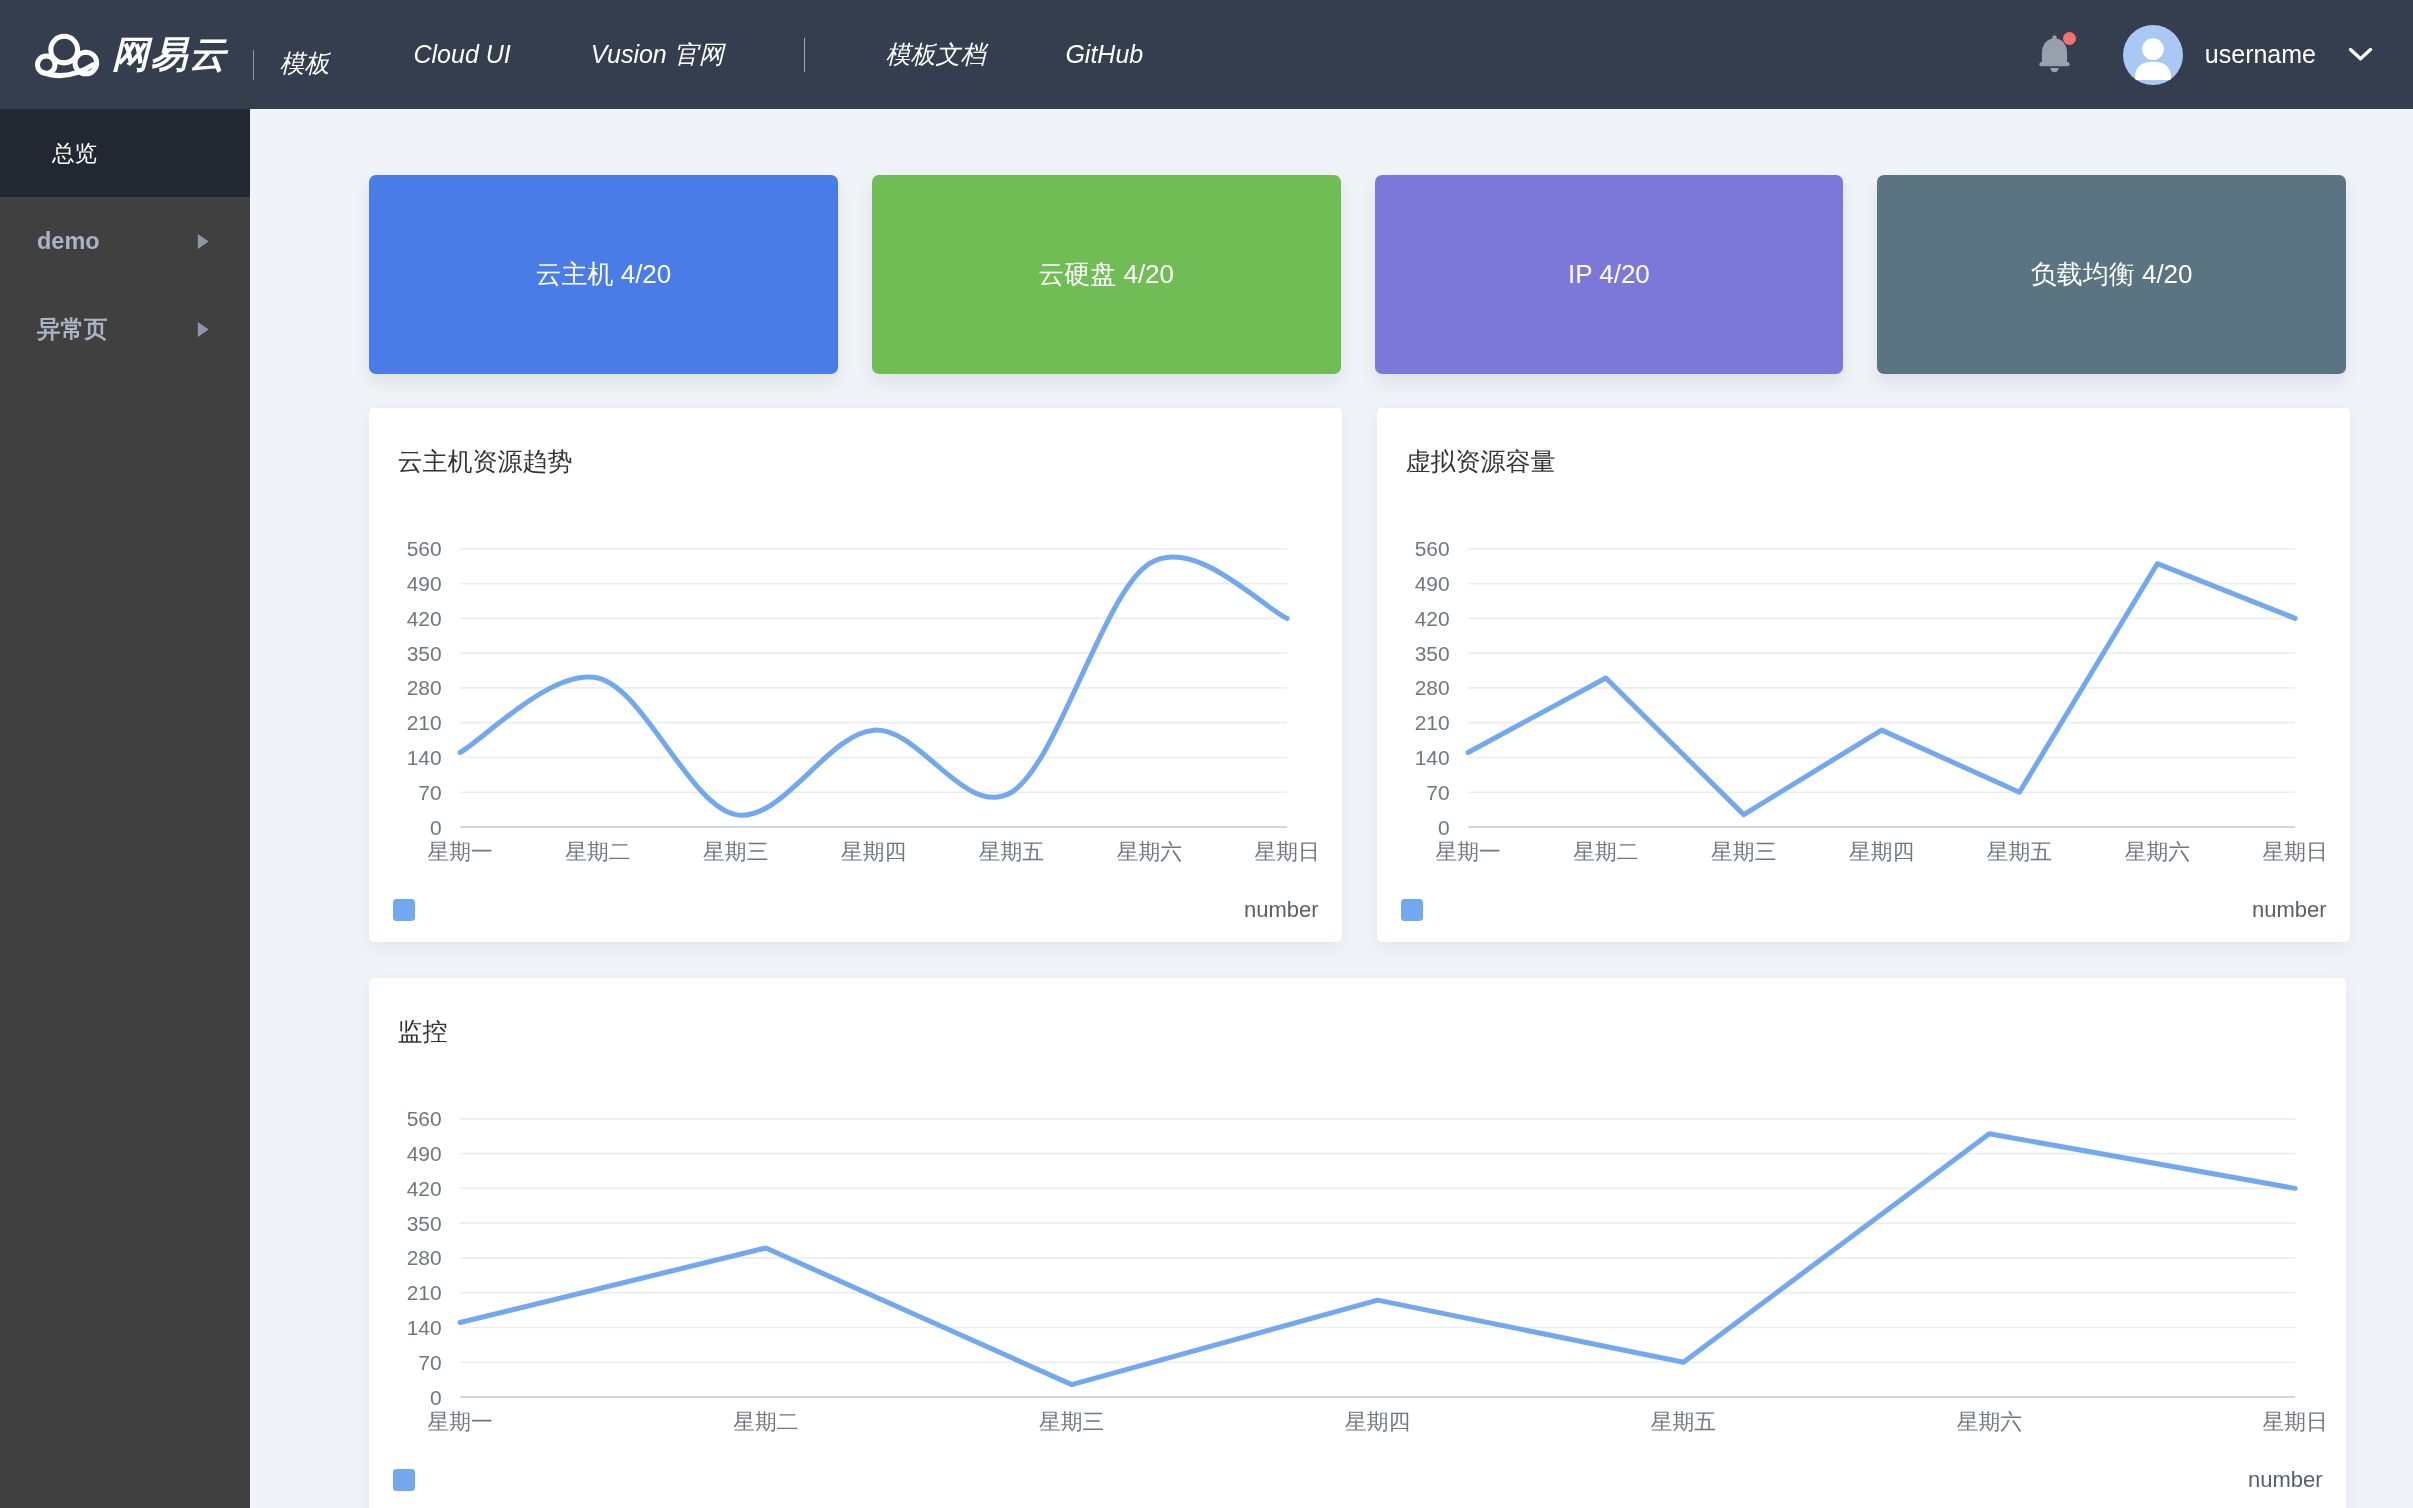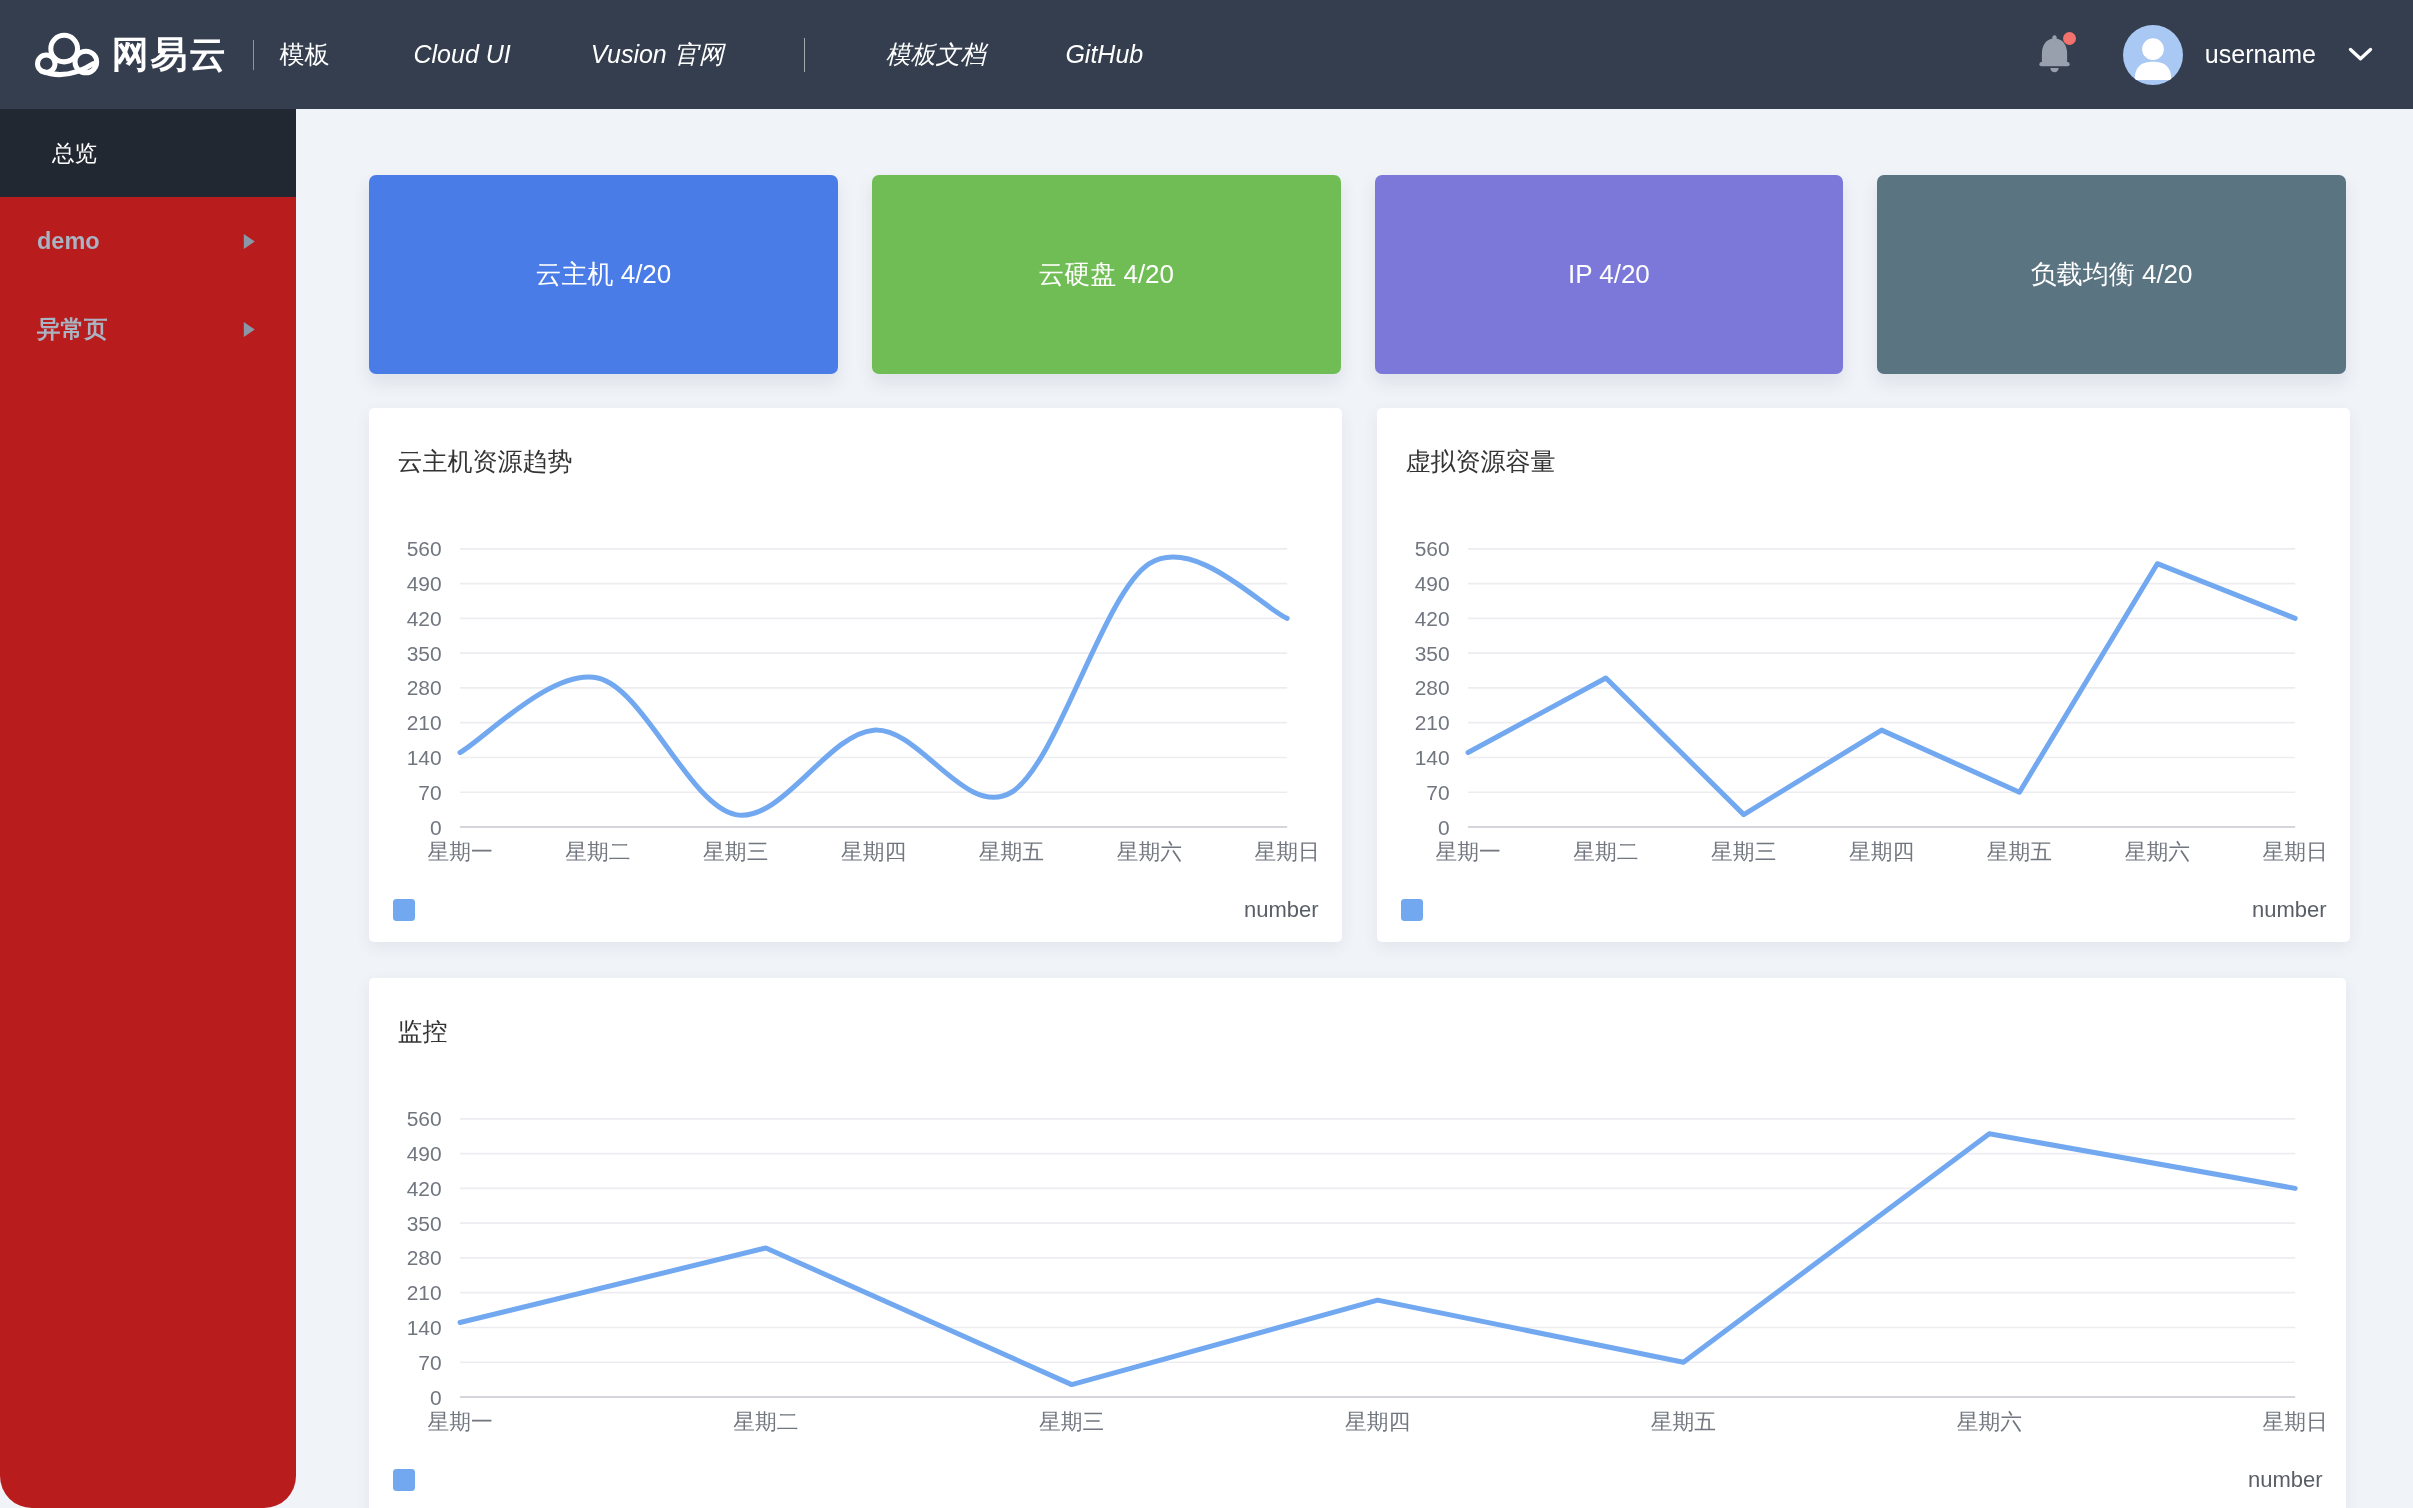--- a/index.html
+++ b/index.html
@@ -2,36 +2,36 @@
 <html style="font-size:13.4px"><head>
 <meta charset="utf-8">
 <style>
   html,body{margin:0;padding:0;background:#e8ebf0;}
   *{box-sizing:border-box;font-family:"Liberation Sans","DejaVu Sans",sans-serif;}
   .page{position:relative;width:2413px;height:1508px;overflow:hidden;background:#f0f3f7;}
 
   
   .navbar{position:absolute;top:0;left:0;width:2413px;height:109px;background:#353e4e;
           display:flex;align-items:center;padding:0 40px 0 35px;color:#fff;}
-  .brand{display:flex;align-items:center;}
+  .brand{display:flex;align-items:flex-end;font-style:italic;}
   .brand-name{font-size:37px;font-weight:bold;letter-spacing:1.7px;margin-left:11.7px;}
   .brand-divider{width:1.7px;height:30px;background:rgba(255,255,255,.45);margin:0 25px;}
   .brand-product{font-size:25px;font-weight:400;}
   .nav-links{display:flex;align-items:center;margin-left:84px;font-style:italic;}
   .nav-link{font-size:25px;color:#fff;cursor:pointer;margin-right:80px;white-space:nowrap;}
   .nav-divider{width:1.7px;height:34px;background:rgba(255,255,255,.55);margin-right:80px;}
   .nav-right{margin-left:auto;display:flex;align-items:center;}
   .bell-wrap{position:relative;width:37px;height:39px;margin-right:50px;cursor:pointer;}
   .bell-dot{position:absolute;top:-3.4px;right:-3.4px;width:13.4px;height:13.4px;border-radius:50%;background:#f4726d;}
   .avatar{width:60px;height:60px;border-radius:50%;background:#a9c8f3;overflow:hidden;
           display:flex;align-items:flex-end;justify-content:center;cursor:pointer;}
   .username{font-size:25px;margin:0 32px 0 22px;cursor:pointer;}
 
   
-  .sidebar{position:absolute;top:109px;left:0;bottom:0;width:296px;background:#b91c1c;border-radius:32px;}
+  .sidebar{position:absolute;top:109px;left:0;bottom:0;width:250px;background:#404040;}
   .side-item{height:88px;display:flex;align-items:center;font-size:23.5px;color:#a9b3c2;
              cursor:pointer;padding:0 40px 0 37px;justify-content:space-between;font-weight:bold;}
   .side-item.active{background:#222831;color:#fff;font-weight:400;padding-left:52px;font-size:22.6px;}
 
   
   .main{position:absolute;left:302px;top:109px;right:0;bottom:0;background:#f0f3f7;
         padding:66px 67px;overflow:hidden;}
   .stat-row{display:flex;gap:34px;}
   .stat-card{flex:1;height:199px;border-radius:7px;display:flex;align-items:center;justify-content:center;
              color:#fff;font-size:26px;cursor:pointer;box-shadow:0 8.4px 17px rgba(60,80,120,.10);}

